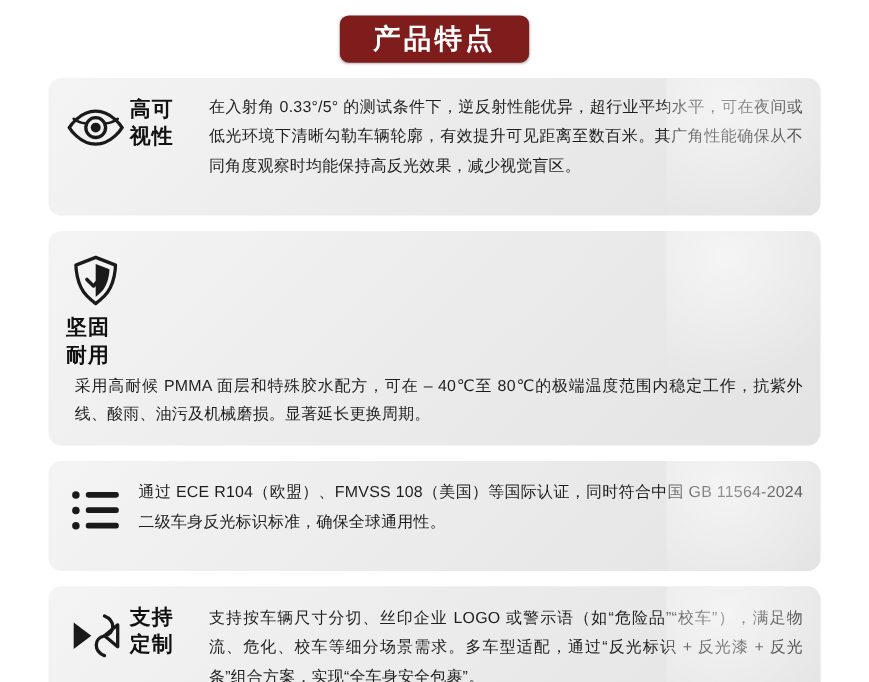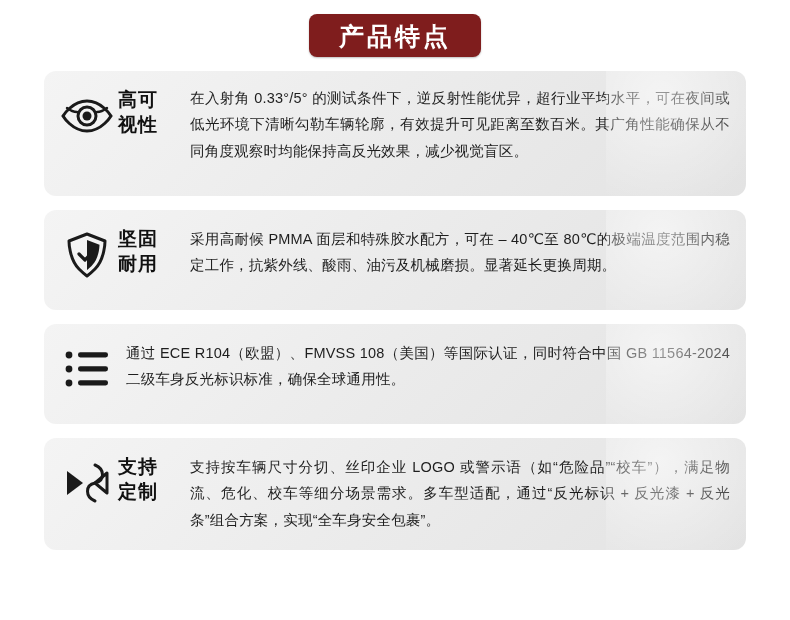--- a/index.html
+++ b/index.html
@@ -92,21 +92,21 @@
     font-size: 14.5px;
     line-height: 1.85;
     color: #1e1e1e;
     margin-left: 10px;
     text-align: justify;
     letter-spacing: 0.2px;
   }
 
   
   .card-visibility { min-height: 125px; }
-  .card-durable    { min-height: 100px; }
+  .card-durable    { min-height: 100px; flex-direction: column; }
   .card-standard   { min-height: 100px; }
   .card-custom     { min-height: 112px; margin-bottom: 16px; }
 
   .card-durable .card-text,
   .card-standard .card-text,
   .card-custom .card-text { margin-top: 2px; }
 
   svg { display: block; }
 </style>
 </head>

